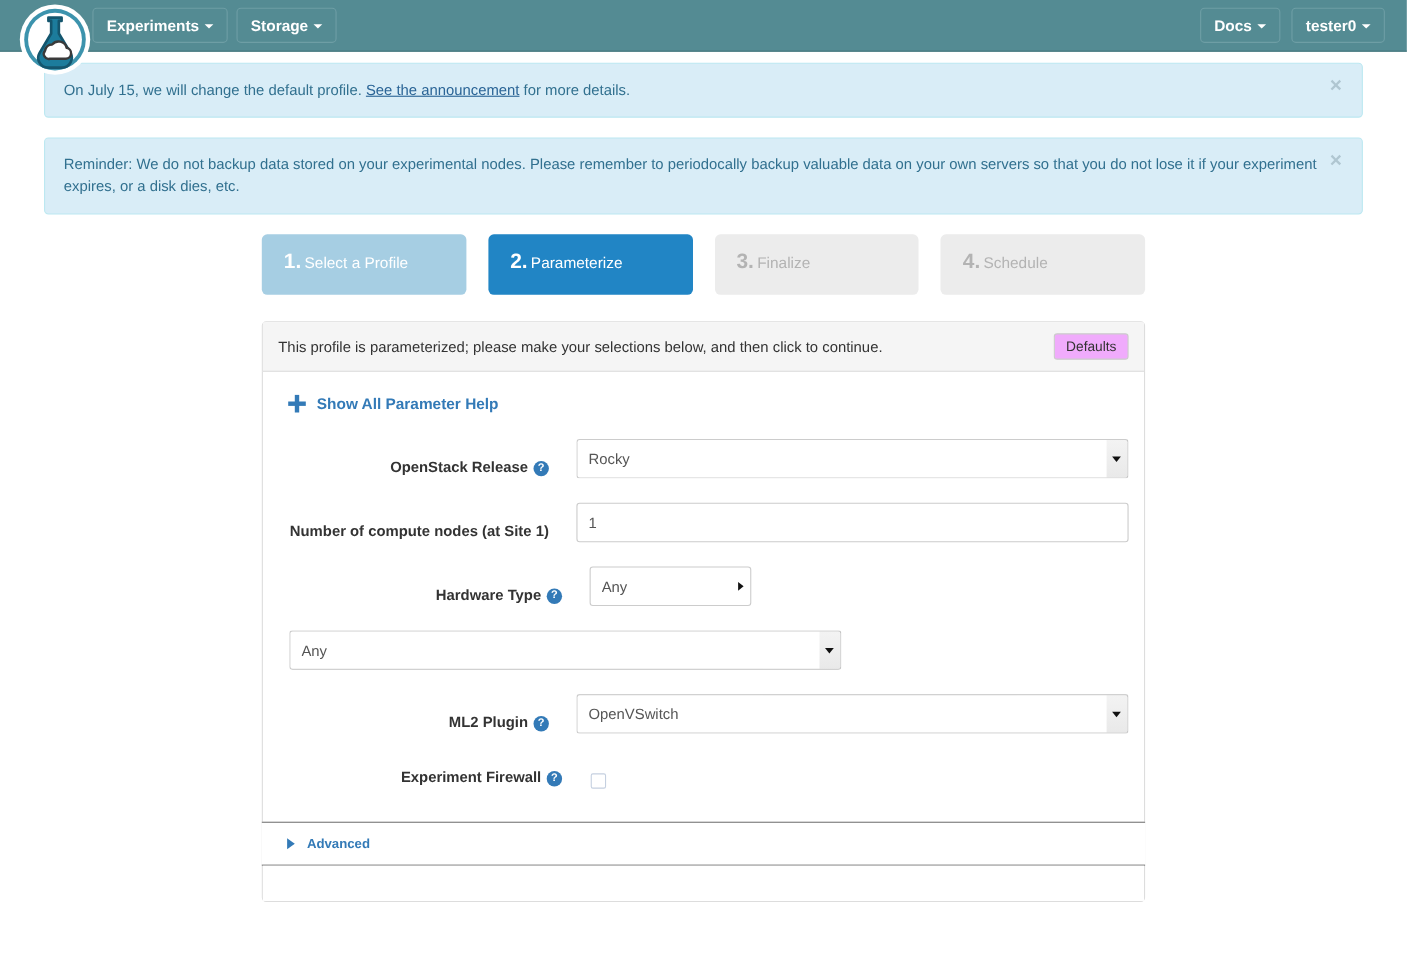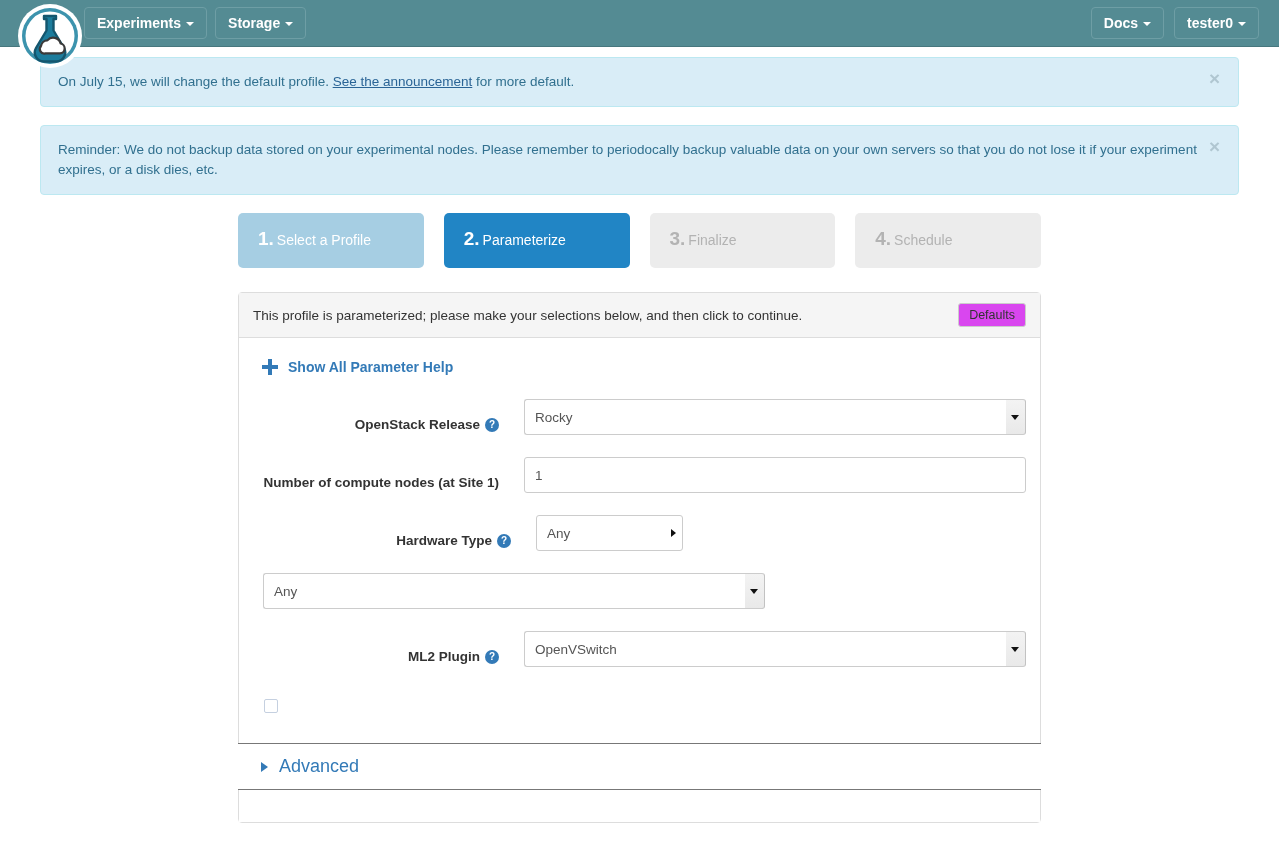--- a/index.html
+++ b/index.html
@@ -113,21 +113,21 @@
     background: #f5f5f5;
     border-bottom: 1px solid #dddddd;
     padding: 10px 14px;
     display: flex;
     align-items: center;
     min-height: 42px;
   }
   .panel-head-text { font-size: 13.5px; color: #333333; }
   .btn-defaults {
     margin-left: auto;
-    background: #d946ef;
+    background: #f0abfc;
     border: 1px solid #cccccc;
     border-radius: 3px;
     padding: 4px 10px;
     font-size: 12.5px;
     color: #333333;
     cursor: pointer;
     font-family: "Liberation Sans", sans-serif;
   }
   .panel-body { padding: 18px 14px 8px 14px; }
 
@@ -235,22 +235,22 @@
   
   .advanced {
     border: 1px solid #777777;
     border-left: none; border-right: none;
     background: #ffffff;
     padding: 12px 14px;
     display: flex;
     align-items: center;
     gap: 11px;
     color: #337ab7;
-    font-weight: normal;
-    font-size: 18px;
+    font-weight: bold;
+    font-size: 12px;
     cursor: pointer;
     margin: 0 -1px;
   }
   .chev-right {
     display: inline-block;
     width: 0; height: 0;
     border-top: 5px solid transparent;
     border-bottom: 5px solid transparent;
     border-left: 7px solid #337ab7;
     margin-left: 9px;
@@ -286,21 +286,21 @@
     </button>
     <button class="nav-btn">
       <span>tester0</span><span class="caret-dn"></span>
     </button>
   </div>
 </div>
 
 <div class="alerts-wrap">
 
   <div class="alert">
-    <span>On July 15, we will change the default profile. </span><a href="#">See the announcement</a><span> for more default.</span>
+    <span>On July 15, we will change the default profile. </span><a href="#">See the announcement</a><span> for more details.</span>
     <button class="alert-close">×</button>
   </div>
 
   <div class="alert">
     <span>Reminder: We do not backup data stored on your experimental nodes. Please remember to periodocally backup valuable data on your own servers so that you do not lose it if your experiment expires, or a disk dies, etc.</span>
     <button class="alert-close">×</button>
   </div>
 
 </div>
 
@@ -391,20 +391,23 @@
             <select class="fselect">
               <option>OpenVSwitch</option>
             </select>
             <span class="sel-arrow"></span>
           </div>
         </div>
       </div>
 
 
       <div class="frow">
+        <div class="flabel">
+          <span>Experiment Firewall</span><span class="qmark">?</span>
+        </div>
         <div class="fctl">
           <input class="fcheck" type="checkbox" style="">
         </div>
       </div>
 
     </div>
 
     <div class="advanced">
       <span class="chev-right"></span>
       <span>Advanced</span>

